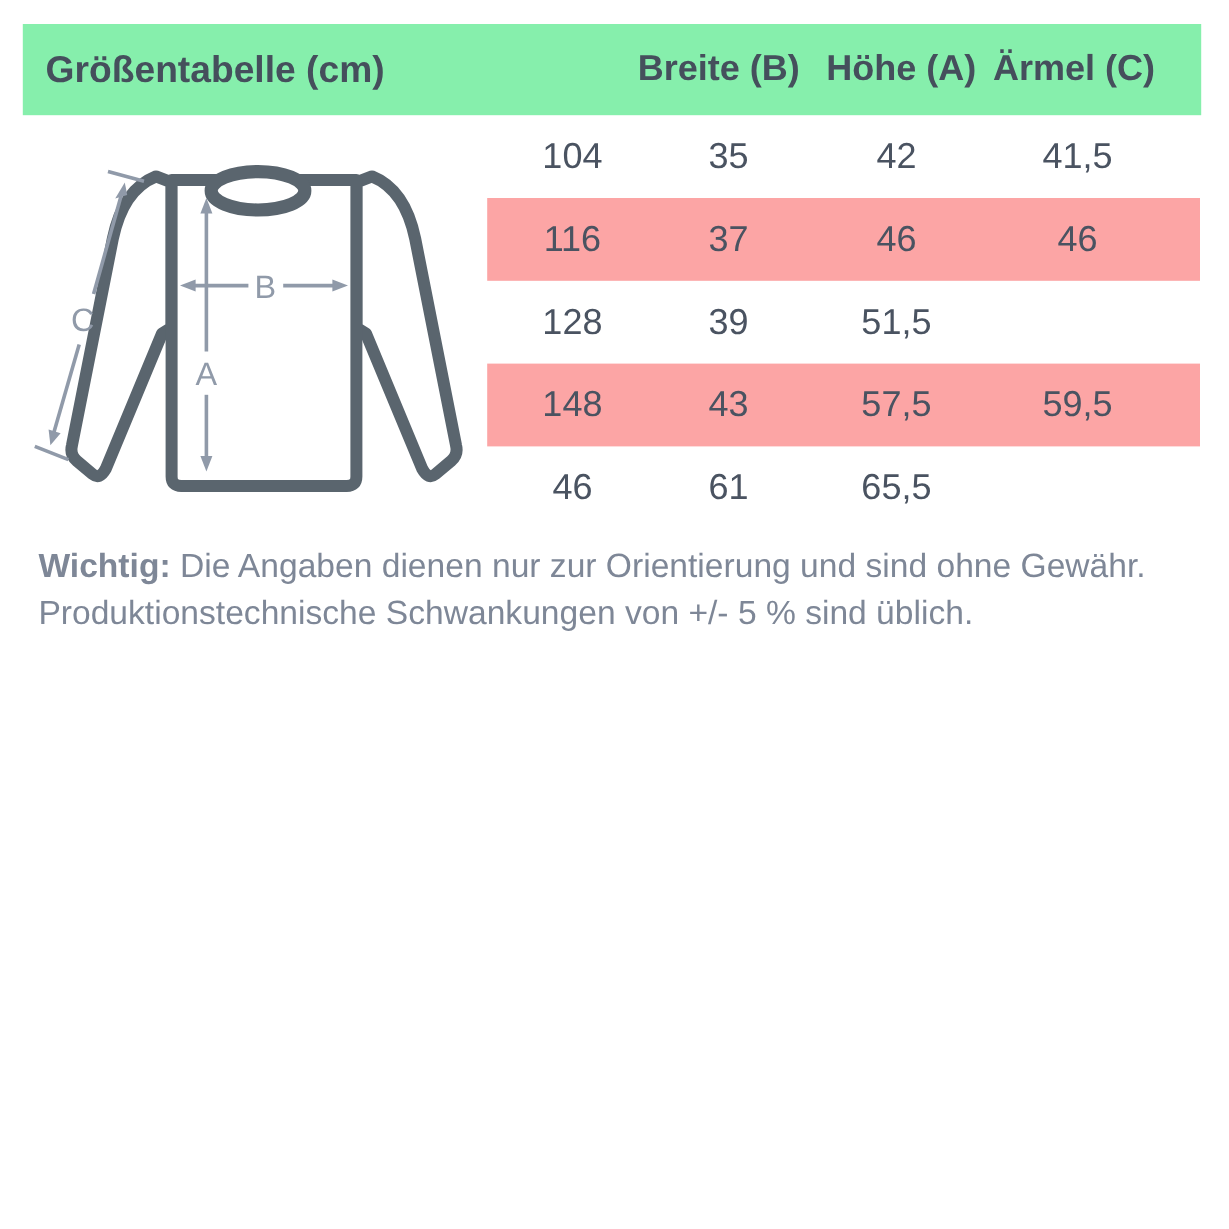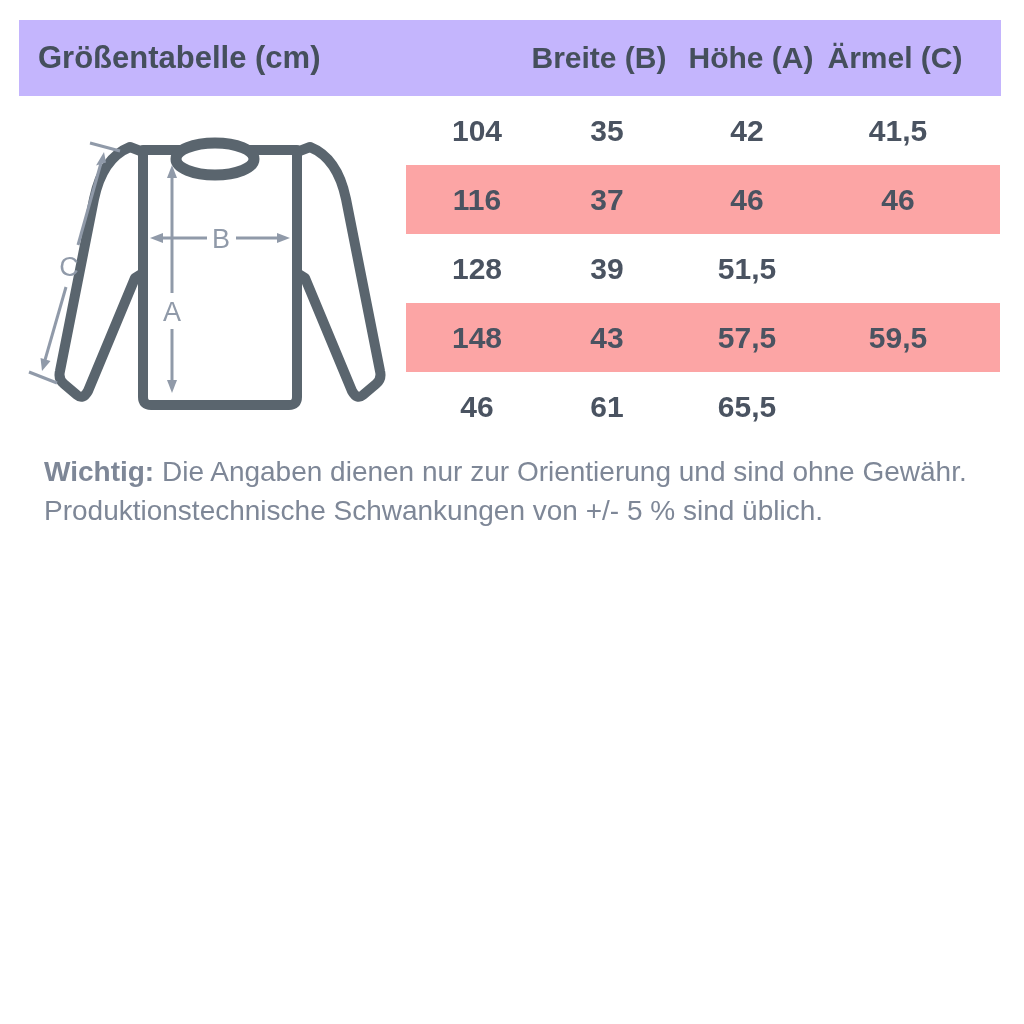--- a/index.html
+++ b/index.html
@@ -3,21 +3,21 @@
 <meta charset="utf-8">
 <style>
   html,body{margin:0;padding:0;}
   body{
     width:1024px;height:1024px;position:relative;background:#ffffff;
     font-family:"Liberation Sans", sans-serif;overflow:hidden;
   }
   
   .header-bar{
     position:absolute;left:19px;top:20px;width:982px;height:76px;
-    background:#c4b5fd;
+    background:#86efac;
   }
   .header-title{
     position:absolute;left:19px;top:50%;transform:translateY(-50%);
     font-size:31px;font-weight:bold;color:#454f5c;white-space:nowrap;
   }
   .header-col{
     position:absolute;top:50%;transform:translate(-50%,-50%);
     font-size:30px;font-weight:bold;color:#454f5c;white-space:nowrap;
   }
   .hc-breite{left:580px;}
@@ -27,27 +27,27 @@
   .size-rows{
     position:absolute;left:406px;top:96px;width:594px;
   }
   .size-row{
     height:69px;display:grid;grid-template-columns:142px 118px 162px 140px;
     padding-right:32px;box-sizing:border-box;
   }
   .size-row.striped{background:#fca5a5;}
   .cell{
     display:flex;align-items:center;justify-content:center;
-    font-size:30px;color:#4a5361;font-weight:bold;
+    font-size:30px;color:#4a5361;
   }
   
   .shirt-svg{position:absolute;left:10px;top:125px;}
   
   .note{
-    position:absolute;left:44px;top:452px;width:930px;
+    position:absolute;left:32px;top:452px;width:930px;
     font-size:28px;line-height:39px;color:#7e8797;
   }
   .note b{font-weight:bold;color:#7e8797;}
 </style>
 </head>
 <body>
 
 <div class="header-bar">
   <div class="header-title">Größentabelle (cm)</div>
   <div class="header-col hc-breite">Breite (B)</div>

